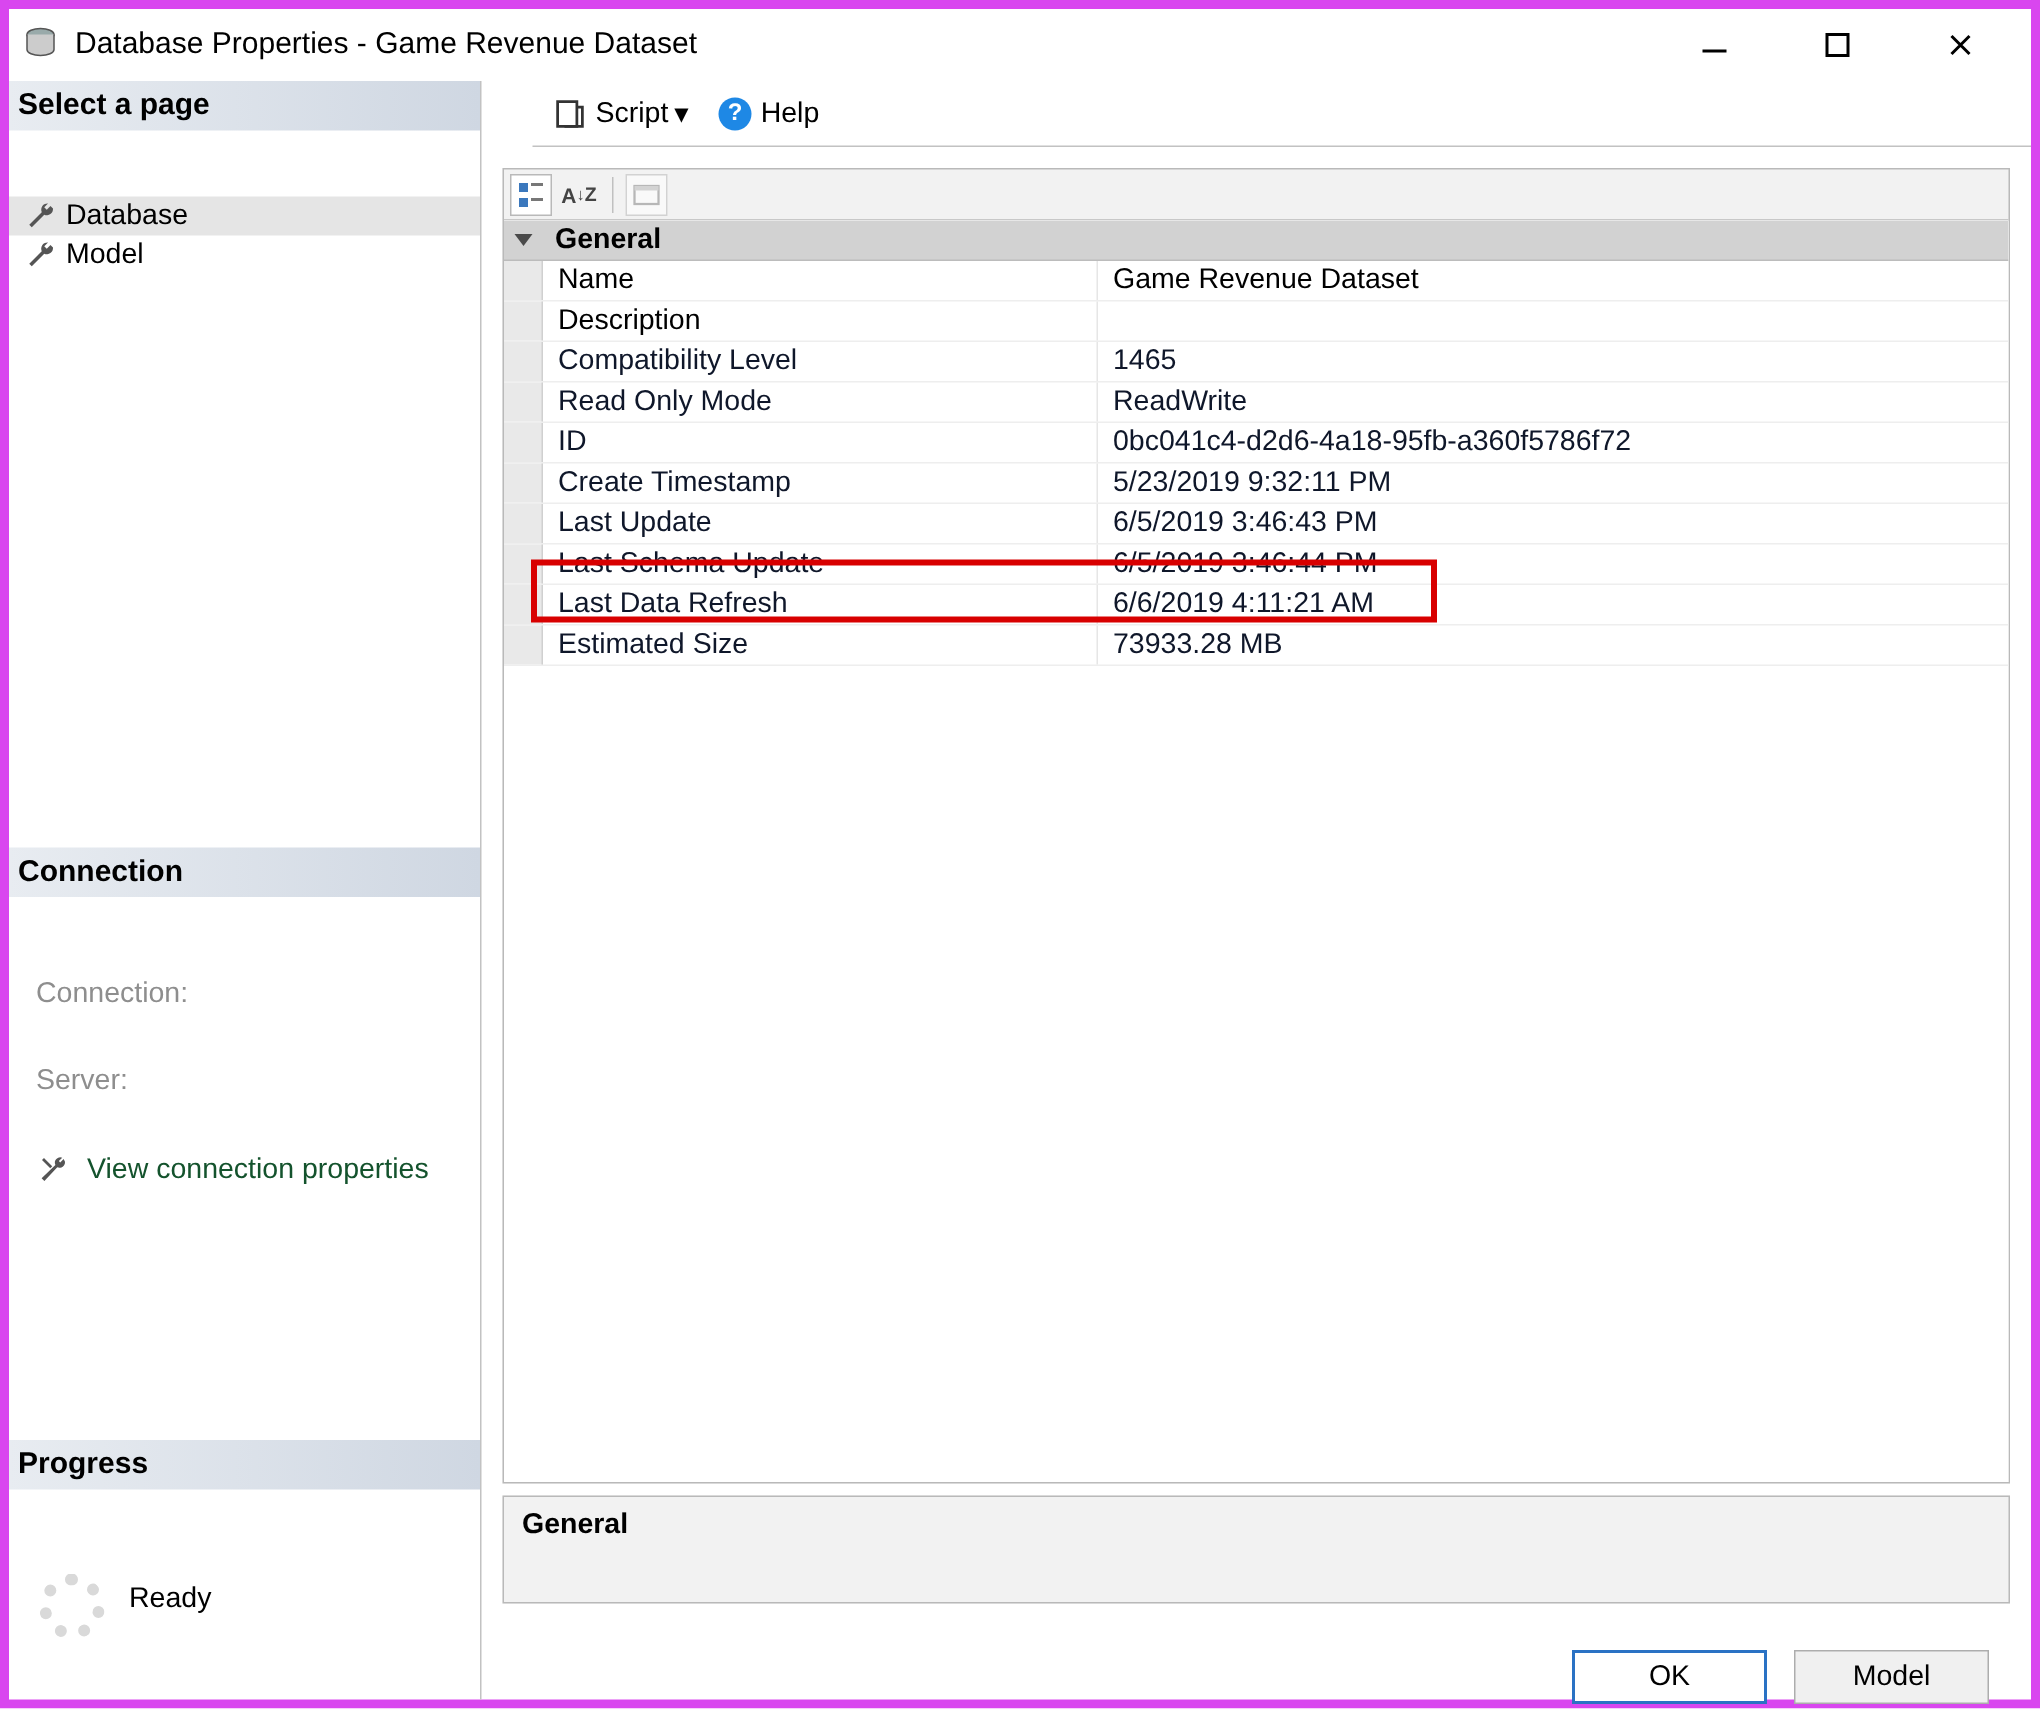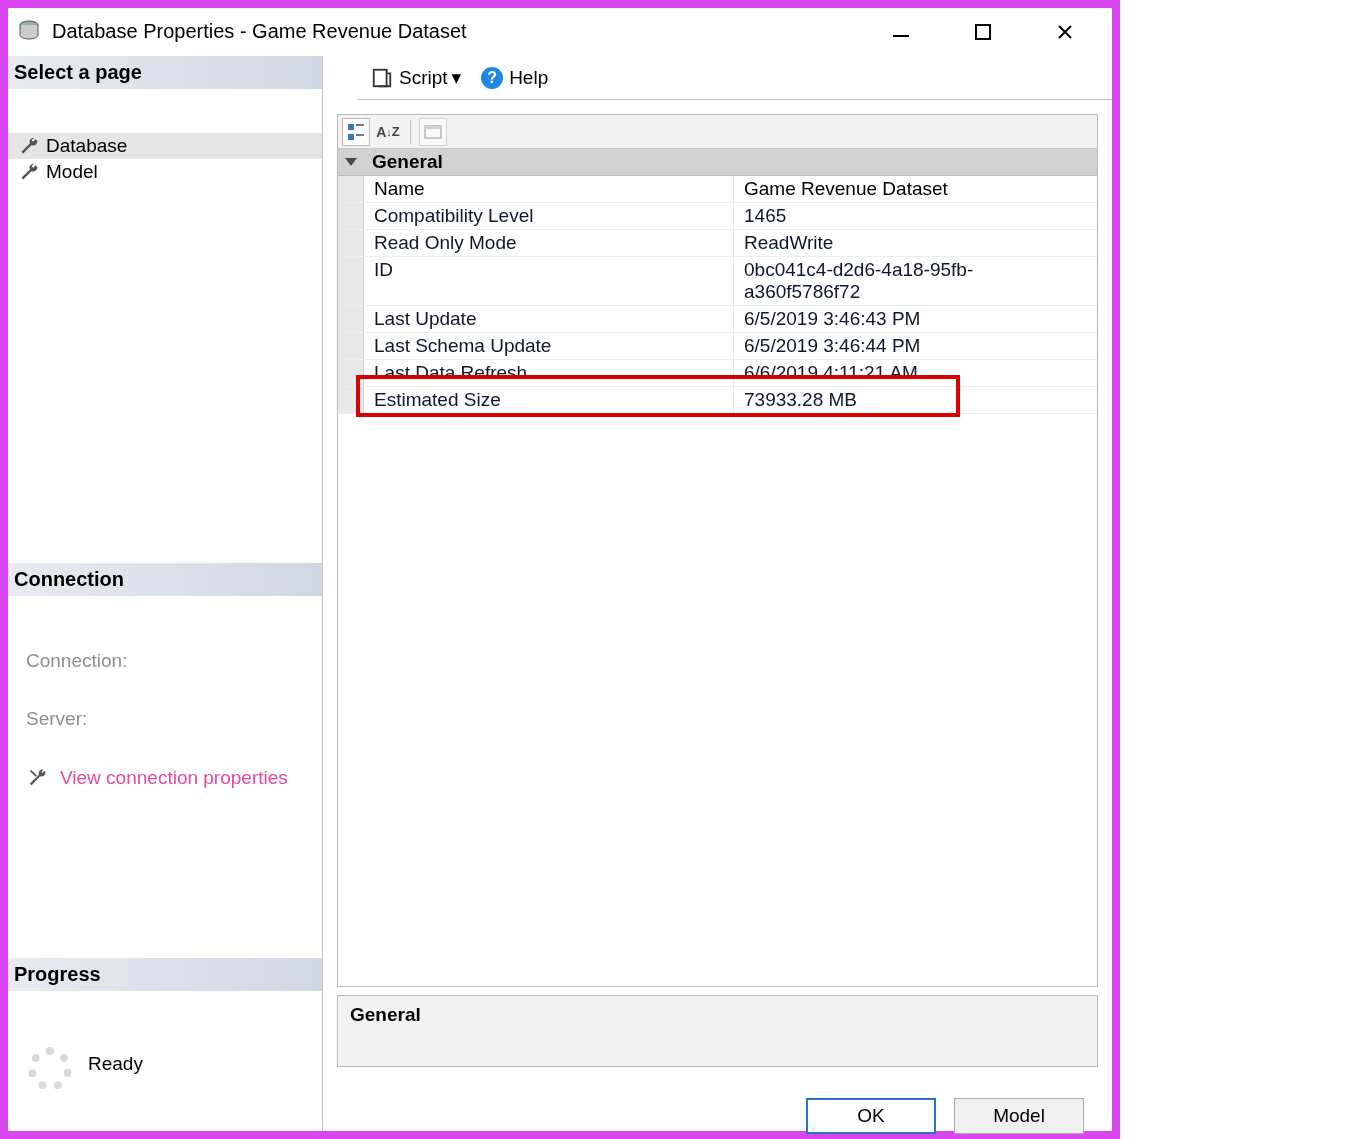--- a/index.html
+++ b/index.html
@@ -1,17 +1,17 @@
 <!DOCTYPE html>
 <html><head>
 <meta charset="utf-8">
 <style>
   * { box-sizing: border-box; margin: 0; padding: 0; }
   html, body { width: 1360px; height: 1139px; font-family: "Segoe UI", Arial, sans-serif; font-size: 19px; background: #fff; color: #000; overflow: hidden; }
-  .window { width: 1120px; height: 1139px; border: 8px solid #d946ef; display: flex; flex-direction: column; background: #fff; }
+  .window { width: 1360px; height: 1139px; border: 6px solid #d946ef; display: flex; flex-direction: column; background: #fff; }
 
   
   .titlebar { height: 48px; display: flex; align-items: center; padding: 0 6px 0 8px; border-bottom: 1px solid #fff; }
   .titlebar .title-icon { width: 26px; height: 26px; margin-right: 10px; display:flex; align-items:center; justify-content:center;}
   .titlebar .title-text { flex: 1; font-size: 20px; }
   .titlebar .win-controls { display: flex; gap: 0; }
   .titlebar .win-btn { width: 82px; height: 44px; display:flex; align-items:center; justify-content:center; font-size: 18px; background:transparent; border:none; }
 
   
   .body { flex:1; display:flex; min-height:0; }
@@ -20,21 +20,21 @@
 
   
   .section-header { background: linear-gradient(to right, #e8ecf1, #cfd7e2); font-weight:700; padding: 5px 8px 5px 6px; font-size: 20px; }
   .page-list { padding:0 0; }
   .page-item { display:flex; align-items:center; gap:6px; padding:2px 4px 2px 10px; font-size:19px; cursor:default; }
   .page-item.selected { background:#e5e5e5; }
   .wrench-icon { width:22px; height:22px; display:flex; align-items:center; justify-content:center;}
   .sidebar .spacer { flex:1; }
   .conn-block { padding: 10px 12px 20px 18px; }
   .conn-label { color:#8e8e8e; font-size:19px; margin-bottom: 36px; }
-  .conn-link { display:flex; align-items:center; gap:10px; color:#ec4899; font-size:19px; cursor:pointer; }
+  .conn-link { display:flex; align-items:center; gap:10px; color:#14532d; font-size:19px; cursor:pointer; }
   .conn-link .settings-icon { width:24px; height:24px; display:flex; align-items:center; justify-content:center;}
 
   .progress-block { padding:12px 10px 40px 20px; display:flex; align-items:center; gap:16px; }
   .spinner { width:44px; height:44px; border-radius:50%; border:8px dotted #d9d9d9; }
   .progress-block .ready-text{ font-size:19px; vertical-align: middle; padding-bottom:10px;}
 
   
   .toolbar { height:44px; display:flex; align-items:center; gap:8px; padding:0 8px; border-bottom:1px solid #c2c2c2;margin-left:34px; }
   .tb-btn { display:flex; align-items:center; gap:6px; padding:4px 6px; background:transparent; border:none; font-size:19px; cursor:pointer; }
   .tb-sep-caret { margin-left:-2px; }
@@ -194,34 +194,44 @@
                   <span class="chev"></span>
                 </span>
               <span class="grp-label">General</span>
             </div>
 
             <div class="pg-row">
               <div class="pg-gutter"></div>
               <div class="pg-label">Name</div>
               <div class="pg-value bold-value">Game Revenue Dataset</div>
             </div>
+            <div class="pg-row">
+              <div class="pg-gutter"></div>
+              <div class="pg-label">Description</div>
+              <div class="pg-value"></div>
+            </div>
             <div class="pg-row readonly">
               <div class="pg-gutter"></div>
               <div class="pg-label">Compatibility Level</div>
               <div class="pg-value">1465</div>
             </div>
             <div class="pg-row readonly">
               <div class="pg-gutter"></div>
               <div class="pg-label">Read Only Mode</div>
               <div class="pg-value">ReadWrite</div>
             </div>
             <div class="pg-row readonly">
               <div class="pg-gutter"></div>
               <div class="pg-label">ID</div>
               <div class="pg-value">0bc041c4-d2d6-4a18-95fb-a360f5786f72</div>
+            </div>
+            <div class="pg-row readonly">
+              <div class="pg-gutter"></div>
+              <div class="pg-label">Create Timestamp</div>
+              <div class="pg-value">5/23/2019 9:32:11 PM</div>
             </div>
             <div class="pg-row readonly">
               <div class="pg-gutter"></div>
               <div class="pg-label">Last Update</div>
               <div class="pg-value">6/5/2019 3:46:43 PM</div>
             </div>
             <div class="pg-row readonly">
               <div class="pg-gutter"></div>
               <div class="pg-label">Last Schema Update</div>
               <div class="pg-value">6/5/2019 3:46:44 PM</div>

